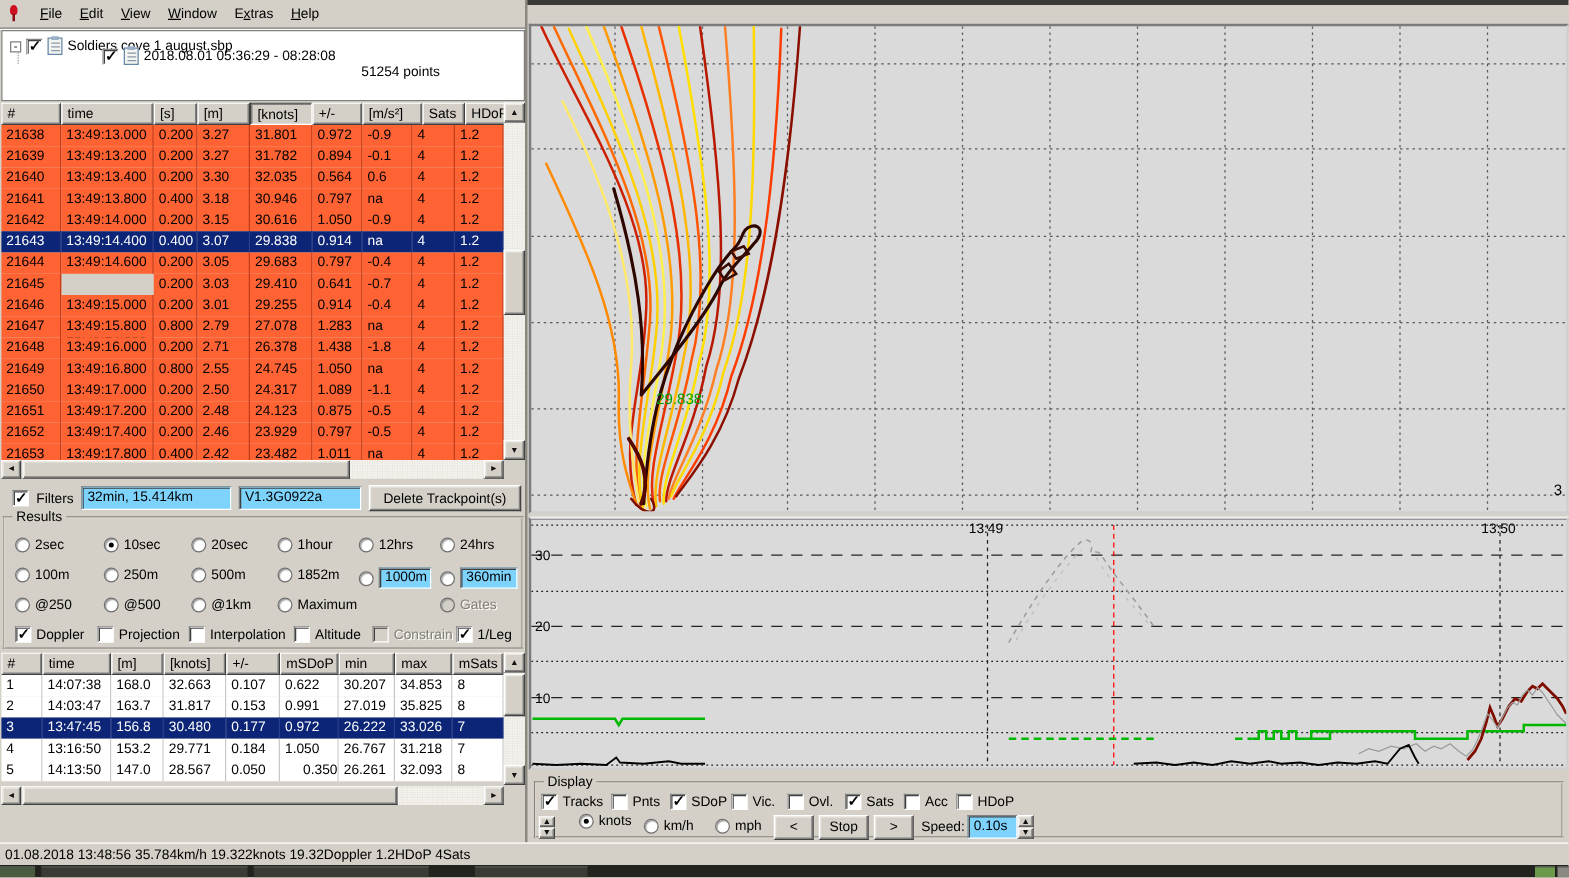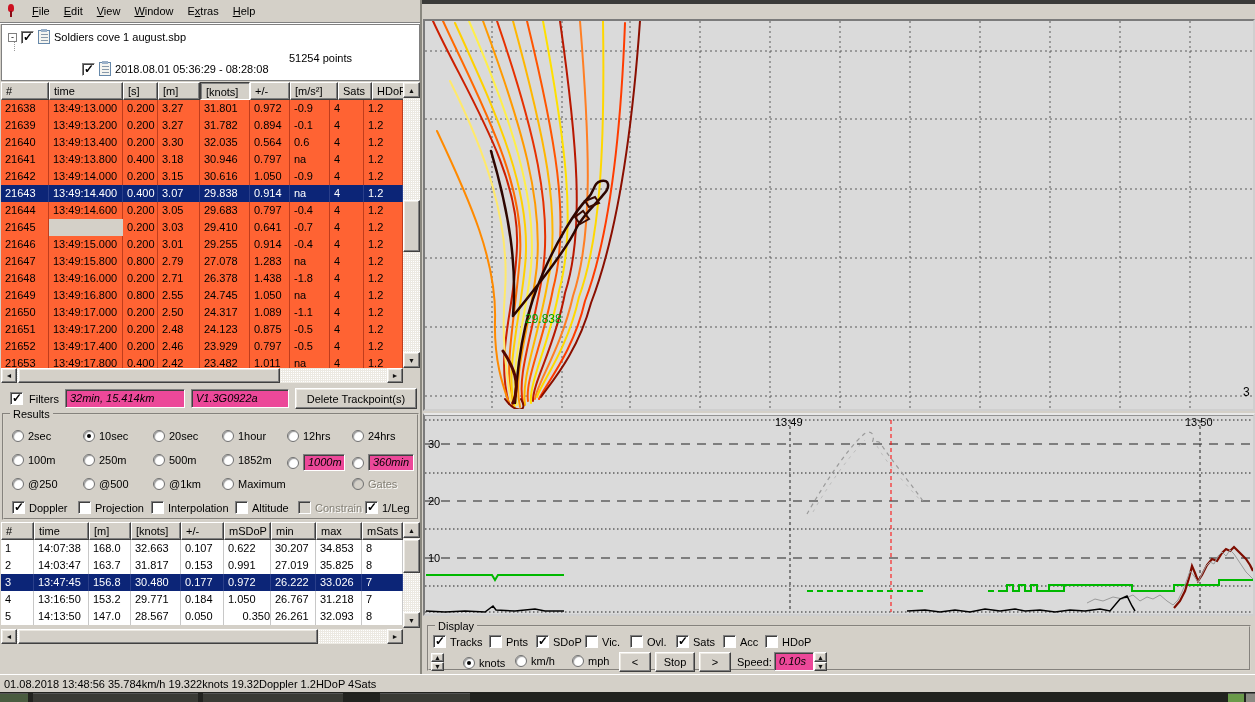--- a/index.html
+++ b/index.html
@@ -48,21 +48,21 @@
   #res-body .tcell { background:#fff; border-right:1px solid #c8c8c8; }
   #res-body .trow.sel .tcell { background:#0c2577; color:#fff; border-right-color:#2a3f8a; }
 
   
   .vscroll { position:absolute; width:17px; background:#ece9e2; background-image:linear-gradient(45deg,#fff 25%,transparent 25%,transparent 75%,#fff 75%); background-size:2px 2px; }
   .hscroll { position:absolute; height:15px; background:#ece9e2; background-image:linear-gradient(45deg,#fff 25%,transparent 25%,transparent 75%,#fff 75%); background-size:2px 2px; }
   .sb { position:absolute; }
 
   
   #filters-row { position:absolute; left:2px; top:386px; width:418px; height:25px; display:flex; align-items:center; gap:6px; }
-  .editbox { background:#ec4899; border:1px solid; border-color:#808080 #fff #fff #808080; box-shadow:inset 1px 1px 0 #404040; padding:2px 8px 0 4px; height:19px; overflow:hidden; white-space:nowrap;font-style:italic; }
+  .editbox { background:#7dd3fc; border:1px solid; border-color:#808080 #fff #fff #808080; box-shadow:inset 1px 1px 0 #404040; padding:2px 8px 0 4px; height:19px; overflow:hidden; white-space:nowrap; }
   #results-box { position:absolute; left:2px; top:413px; width:417px; height:107px; border:2px groove #d9d5cc; }
   #results-box legend, .gb-label { position:absolute; top:-7px; left:6px; background:#d4d0c8; padding:0 3px; }
   .opt { position:absolute; display:flex; align-items:center; gap:4px; white-space:nowrap; }
 
   
   #bottom-bar { position:absolute; left:0; top:645px; width:421px; height:28px; border-top:2px groove #d9d5cc; }
   #status-bar { position:absolute; left:0; top:674px; width:1255px; height:18px; background:#d4d0c8; border-top:1px solid #fff; padding:3px 0 0 4px; }
   #taskbar { position:absolute; left:0; top:692px; width:1255px; height:10px; background:#22231f; }
   .tb-item { position:absolute; top:1px; height:9px; background:#3a3b35; border-top:1px solid #555; }
 
@@ -90,21 +90,21 @@
     </div>
 
 <div id="tree">
   <span class="treeline" style="left:12px;top:14px;height:12px;"></span>
   <div class="tree-row" style="left:6px;top:4px;">
     <span class="expander">-</span>
     <span class="cb checked"></span>
     <span class="docicon"></span>
     <span>Soldiers cove 1 august.sbp</span>
   </div>
-  <div class="tree-row" style="left:40px;top:36px;padding-left:40px;">
+  <div class="tree-row" style="left:40px;top:12px;padding-left:40px;">
     <span class="cb checked"></span>
     <span class="docicon"></span>
     <span>2018.08.01 05:36:29 - 08:28:08</span>
   </div>
   <span style="position:absolute;left:287px;top:27px;">51254 points</span>
 </div>
 
 <div id="track-table" class="tbl" style="left:1px;top:82px;width:419px;height:286px;">
   <div class="hrow" id="track-head">
         <span class="hcell" style="width: 48px;">#</span>
@@ -604,21 +604,21 @@
           </span>
           <span style="display: flex; align-items: center; gap: 4px; width: 50px;">
             <span class="cb"></span>
             <span>HDoP</span>
           </span>
         </div>
     <span style="position:absolute;left:2px;top:26px;width:13px;height:18px;">
       <span class="raised arrowbtn" style="position:absolute;left:0;top:0;width:13px;height:9px;">▲</span>
       <span class="raised arrowbtn" style="position:absolute;left:0;top:9px;width:13px;height:9px;">▼</span>
     </span>
-    <div class="opt" style="left:34px;top:30px;">
+    <div class="opt" style="left:34px;top:24px;">
           <span class="rb on"></span>
           <span>knots</span>
         </div>
     <div class="opt" style="left:86px;top:28px;">
           <span class="rb"></span>
           <span>km/h</span>
         </div>
     <div class="opt" style="left:143px;top:28px;">
           <span class="rb"></span>
           <span>mph</span>

